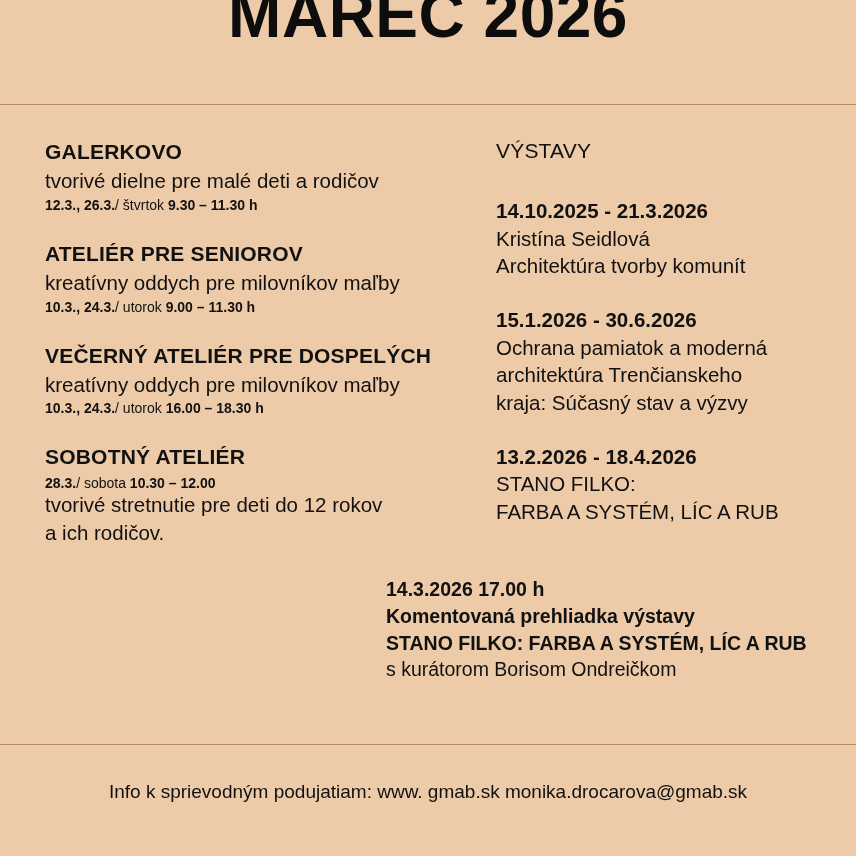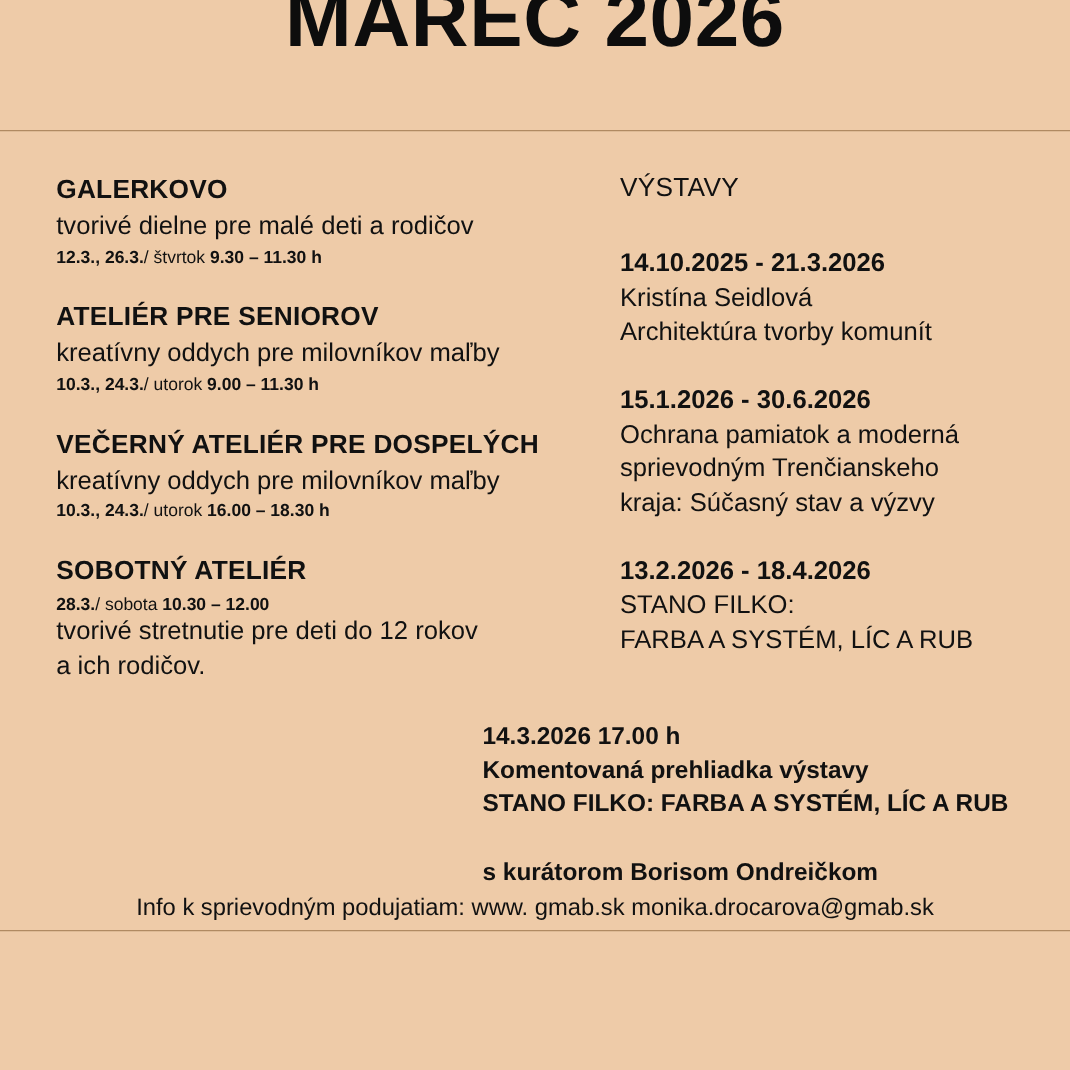--- a/index.html
+++ b/index.html
@@ -108,36 +108,35 @@
     margin: 24px 0 0 0;
     padding-left: 386px;
   }
   .event .e-line {
     font-size: 19.5px;
     font-weight: 800;
     line-height: 1.38;
   }
   .event .e-note {
     font-size: 19.5px;
-    font-weight: 700;
+    font-weight: 400;
     line-height: 1.38;
-    margin-top: 29px;
   }
   
   .footer-rule {
     position: absolute;
     left: 0;
     top: 744px;
     width: 100%;
     height: 1px;
     background: #b08a62;
   }
   .footer {
     position: absolute;
-    top: 716px;
+    top: 781px;
     left: 0;
     width: 100%;
     text-align: center;
     font-size: 19px;
     font-weight: 400;
     color: #111;
   }
 </style>
 </head>
 <body>
@@ -185,21 +184,21 @@
 
       <div class="exh">
         <div class="date">14.10.2025 - 21.3.2026</div>
         <div class="name">Kristína Seidlová</div>
         <div class="name">Architektúra tvorby komunít</div>
       </div>
 
       <div class="exh">
         <div class="date">15.1.2026 - 30.6.2026</div>
         <div class="name">Ochrana pamiatok a moderná</div>
-        <div class="name">sprievodným Trenčianskeho</div>
+        <div class="name">architektúra Trenčianskeho</div>
         <div class="name">kraja: Súčasný stav a výzvy</div>
       </div>
 
       <div class="exh">
         <div class="date">13.2.2026 - 18.4.2026</div>
         <div class="name">STANO FILKO:</div>
         <div class="name">FARBA A SYSTÉM, LÍC A RUB</div>
       </div>
 
     </div>

